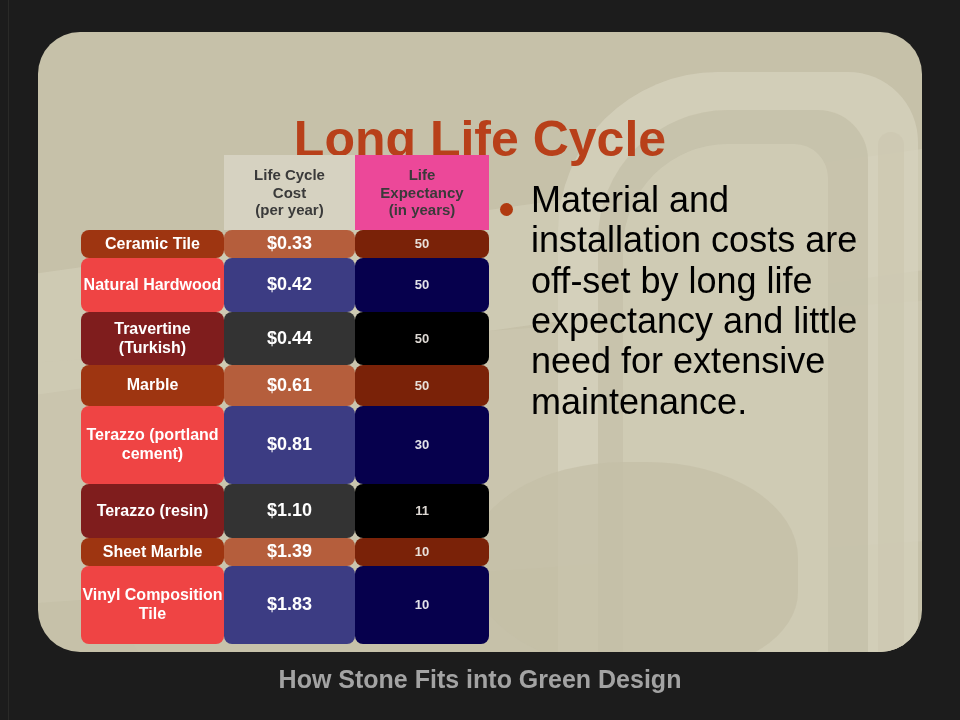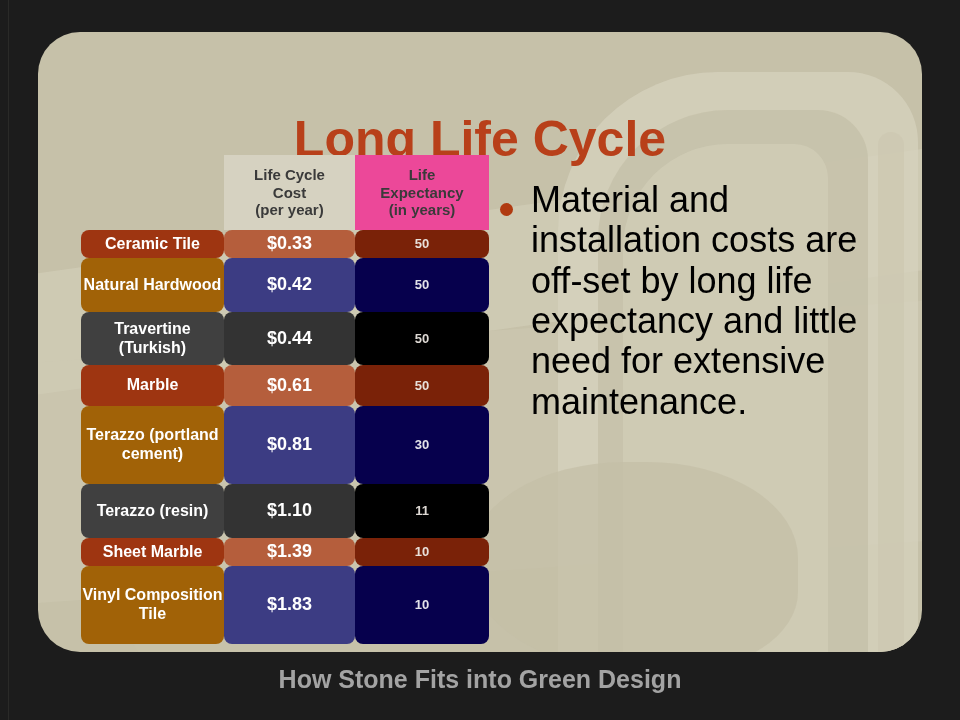--- a/index.html
+++ b/index.html
@@ -106,25 +106,25 @@
   tbody td{font-size:16px;border-radius:8px;}
   tbody .col1{font-size:16px;}
   tbody .col2{font-size:18px;}
   tbody .col3{font-size:13px;font-weight:bold;}
 
   
   .r-rust .col1{background:#9e3511;color:#ffffff;}
   .r-rust .col2{background:#b55e3c;color:#ffffff;}
   .r-rust .col3{background:#7a2208;color:#e8e0da;}
 
-  .r-blue .col1{background:#a16207;color:#ffffff;}
+  .r-blue .col1{background:#ef4444;color:#ffffff;}
   .r-blue .col2{background:#3c3c83;color:#ffffff;}
   .r-blue .col3{background:#06004d;color:#e3e2ea;}
 
-  .r-black .col1{background:#404040;color:#ffffff;}
+  .r-black .col1{background:#7f1d1d;color:#ffffff;}
   .r-black .col2{background:#333333;color:#ffffff;}
   .r-black .col3{background:#000000;color:#ded9d4;}
 
   
   .bullet-block{
     position:absolute;left:462px;top:148px;width:400px;
     z-index:6;
     display:flex;
   }
   .bullet-dot{

